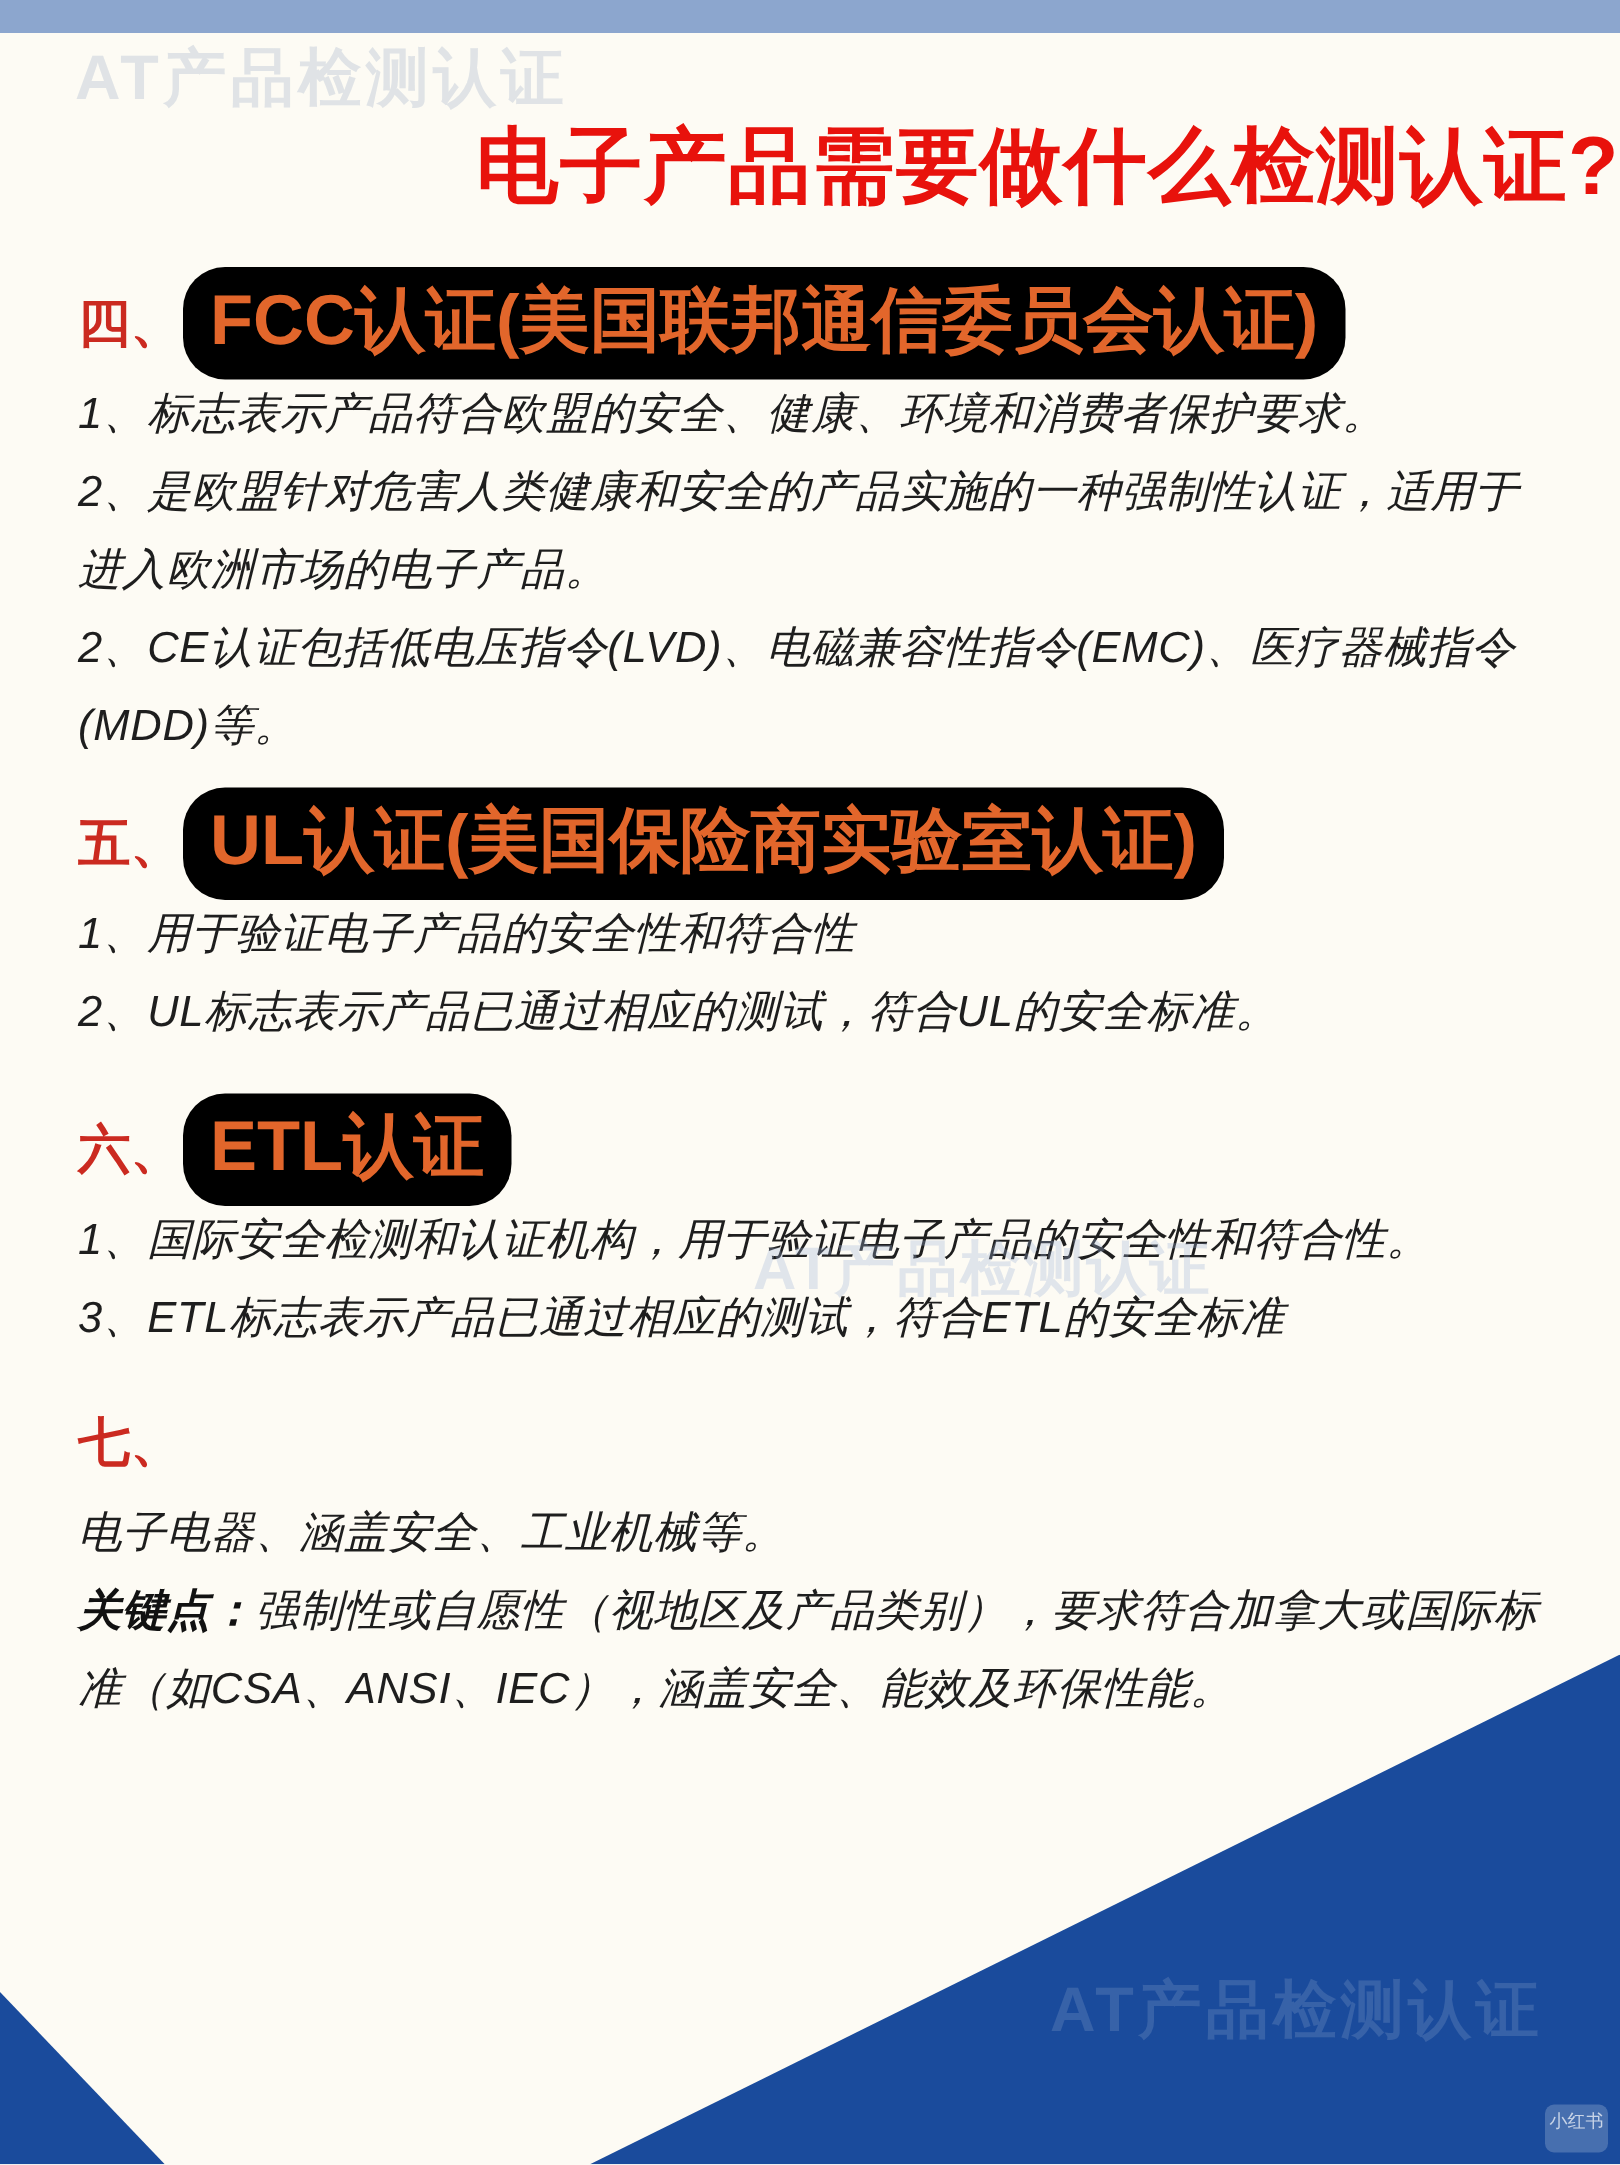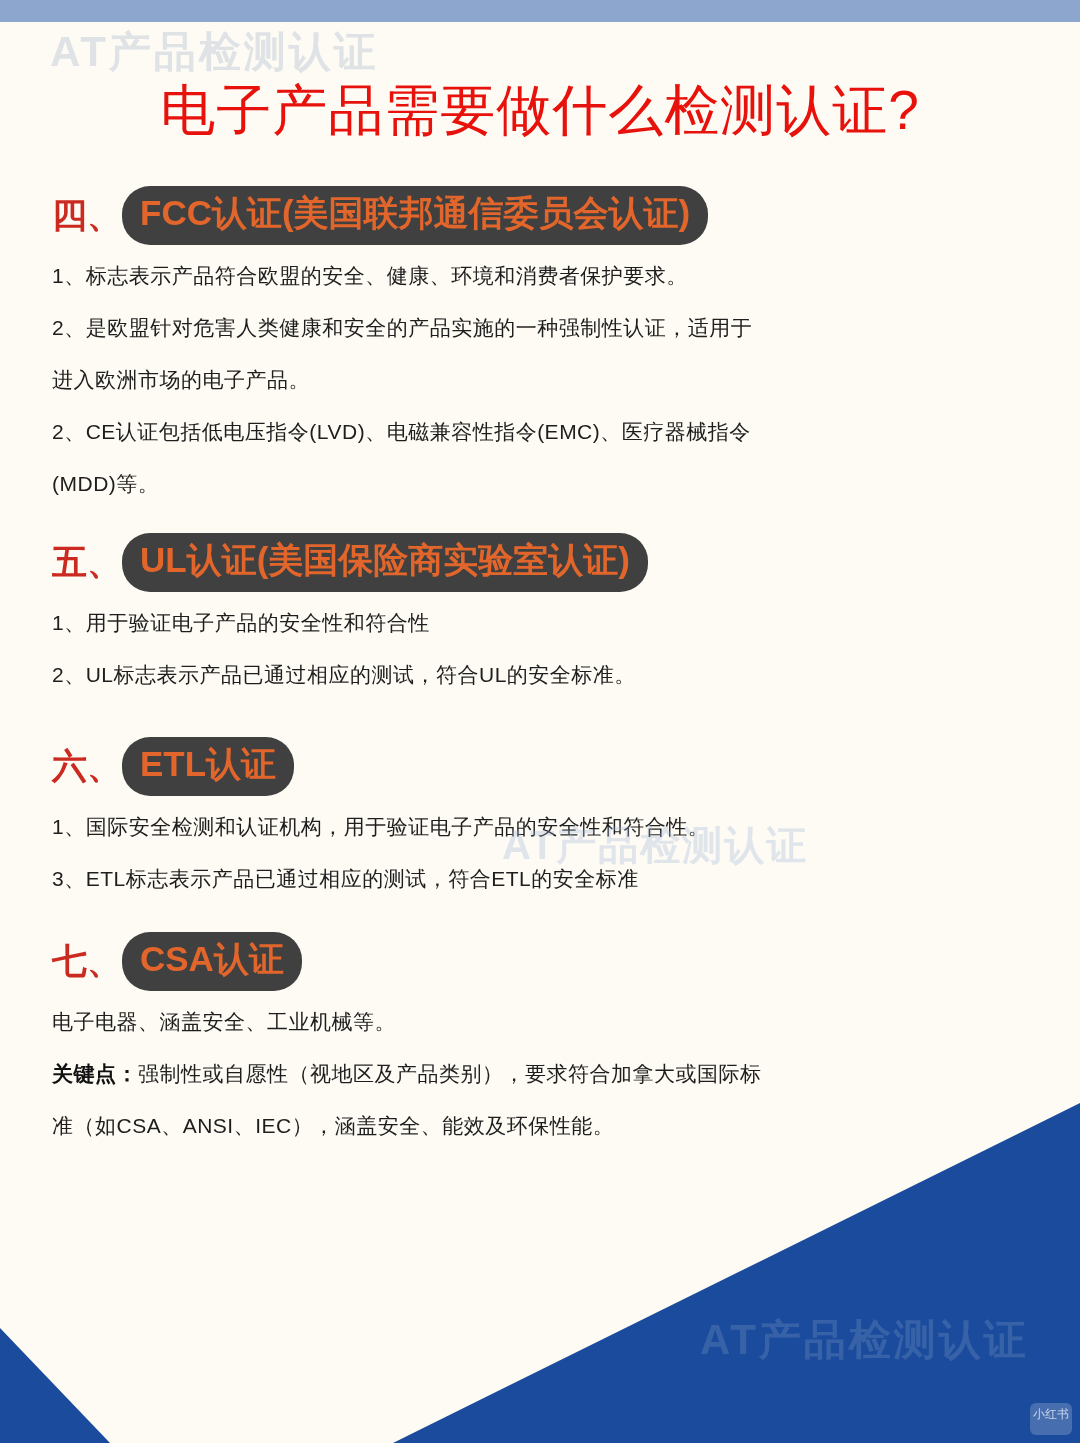--- a/index.html
+++ b/index.html
@@ -14,49 +14,50 @@
     background:#8CA6CE;
   }
   .wm-top{
     position:absolute;left:50px;top:24px;
     font-size:42px;font-weight:700;letter-spacing:3px;
     color:rgba(176,188,208,0.38);
     user-select:none;white-space:nowrap;
   }
   .page-title{
     position:absolute;top:74px;left:0;width:1080px;
-    text-align:center;
-    font-size:55px;font-weight:400;letter-spacing:1px;
+    text-align:right;
+    font-size:55px;font-weight:700;letter-spacing:1px;
     color:#E8120C;
     white-space:nowrap;
   }
   .section{position:absolute;left:52px;width:982px;}
   .sec-4{top:190px;}
   .sec-5{top:537px;}
   .sec-6{top:741px;}
   .sec-7{top:936px;}
   .heading-row{
     display:flex;align-items:center;margin-bottom:10px;height:50px;
   }
   .sec-num{
     font-size:35px;font-weight:700;color:#CB2A20;
     white-space:nowrap;flex:0 0 auto;
   }
   .pill{
     display:inline-block;
-    background:#404040;color:#E2662B;
-    font-size:35px;font-weight:700;
+    background:#000000;color:#E2662B;
+    font-size:47px;font-weight:700;
     padding:4px 18px 8px 18px;
     border-radius:28px;
     white-space:nowrap;
   }
   .bline{
-    font-size:21px;line-height:52px;
+    font-size:29px;line-height:52px;
     color:#1E1E1E;font-weight:500;letter-spacing:0.5px;
     white-space:nowrap;
+    font-style:italic;
   }
   .bold-lead{font-weight:800;color:#111;margin-top:44px;}
   .wm-mid{
     position:absolute;left:502px;top:818px;
     font-size:40px;font-weight:700;letter-spacing:2px;
     color:rgba(160,178,214,0.30);
     user-select:none;white-space:nowrap;
   }
   .tri-big{
     position:absolute;right:0;bottom:0;
@@ -120,21 +121,20 @@
     <span class="sec-num">六、</span>
     <span class="pill">ETL认证</span>
   </div>
   <div class="bline">1、国际安全检测和认证机构，用于验证电子产品的安全性和符合性。</div>
   <div class="bline">3、ETL标志表示产品已通过相应的测试，符合ETL的安全标准</div>
 </div>
 
 <div class="section sec-7">
   <div class="heading-row">
     <span class="sec-num">七、</span>
-    <span class="pill">CSA认证</span>
   </div>
   <div class="bline">电子电器、涵盖安全、工业机械等。</div>
   <div class="bline"><span class="bold-lead">关键点：</span><span>强制性或自愿性（视地区及产品类别），要求符合加拿大或国际标</span></div>
   <div class="bline">准（如CSA、ANSI、IEC），涵盖安全、能效及环保性能。</div>
 </div>
 
 <div class="wm-mid">AT产品检测认证</div>
 
 <div class="tri-big"></div>
 <div class="tri-small"></div>

